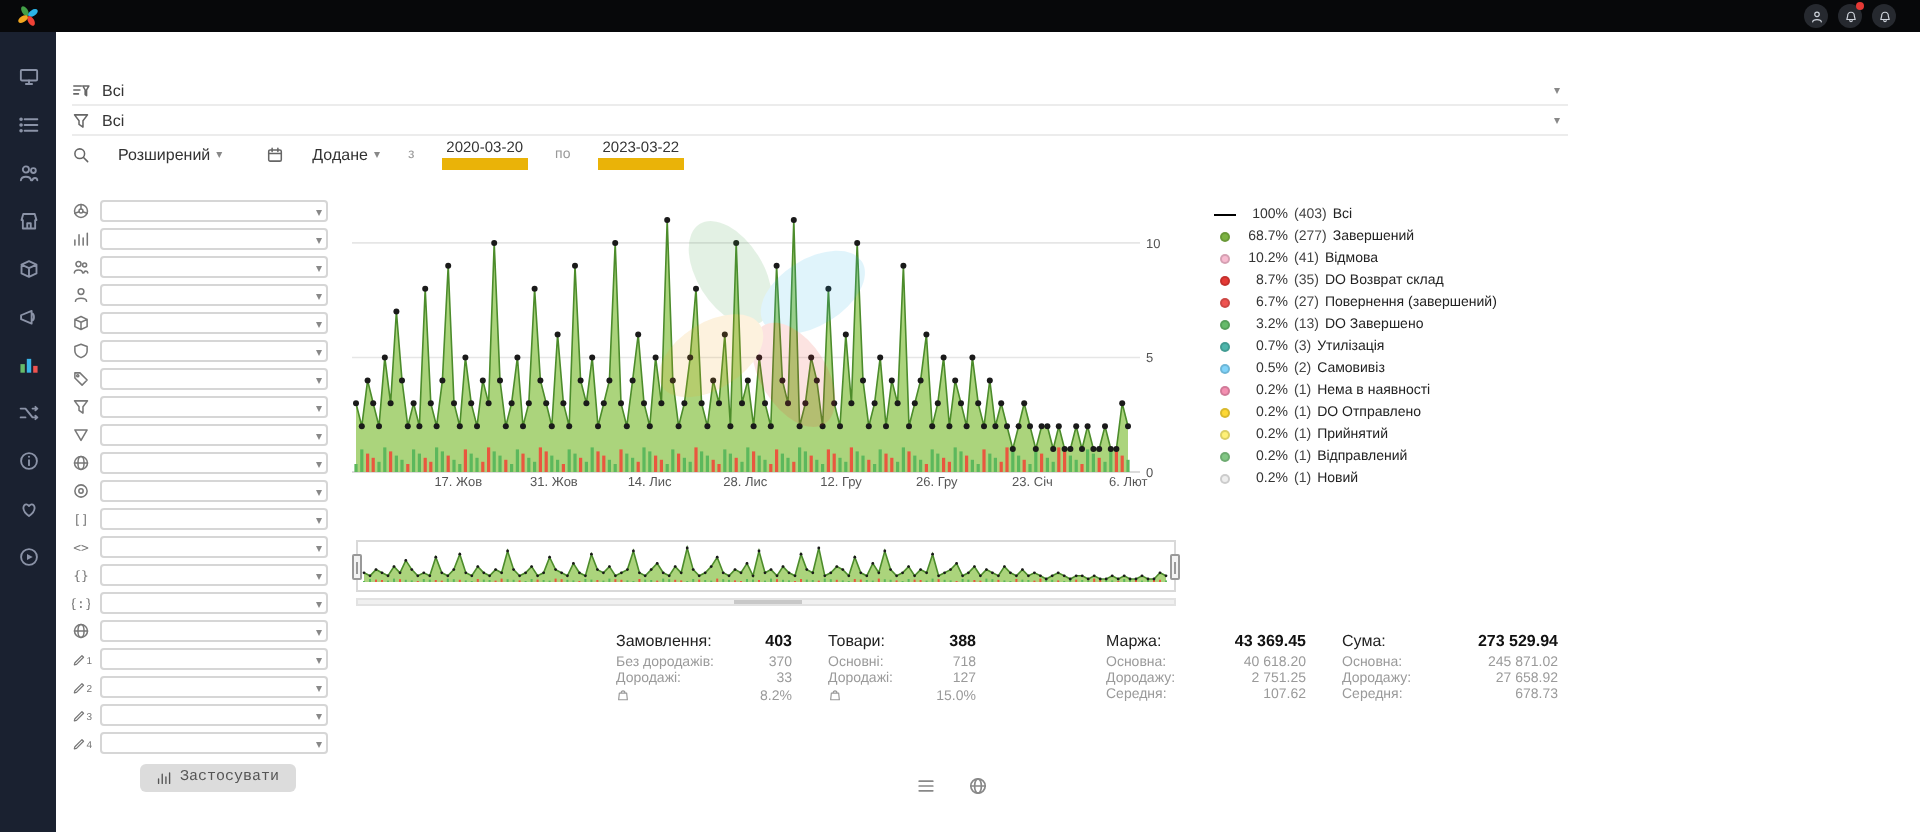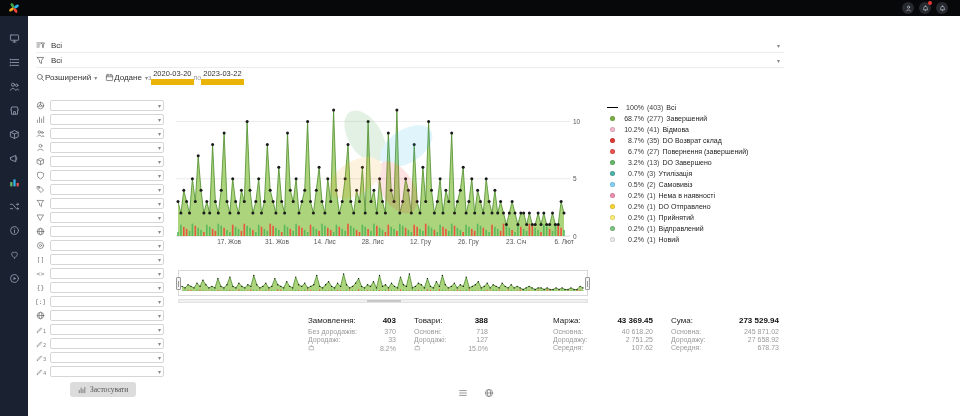--- a/index.html
+++ b/index.html
@@ -8,33 +8,33 @@
 .topbar{position:absolute;left:0;top:0;width:960px;height:16px;background:#07080a;display:flex;align-items:center;z-index:5}
 .logo{margin-left:8px;width:12px;height:12px;display:block}
 .top-icons{margin-left:auto;margin-right:12px;display:flex;gap:5px;align-items:center}
 .tbtn{width:12px;height:12px;border-radius:50%;background:#26292f;display:flex;align-items:center;justify-content:center;position:relative;cursor:pointer}
 .badge{position:absolute;top:-1px;right:-1px;width:4px;height:4px;border-radius:50%;background:#e53935}
 .sidebar{position:absolute;left:0;top:16px;width:28px;height:400px;background:#1a2130;display:flex;flex-direction:column;align-items:center;padding-top:14px;gap:8px}
 .sbtn{width:16px;height:16px;display:flex;align-items:center;justify-content:center;cursor:pointer}
 .content{position:absolute;left:28px;top:16px;width:932px;height:400px;background:#fff}
 .frow{margin-left:8px;width:748px;height:15px;display:flex;align-items:center;gap:6px;border-bottom:1px solid #ececec;font-size:8px;color:#333}
 .frow:first-of-type{margin-top:22px}
-.frow2{margin-left:8px;width:748px;height:18px;display:flex;align-items:center;gap:0;font-size:8px;color:#333}
+.frow2{margin-left:8px;width:748px;height:18px;display:flex;align-items:center;gap:14px;font-size:8px;color:#333}
 .chev{color:#888;font-size:6px}
 .frow .chev{margin-left:auto;margin-right:4px}
 .mode{display:flex;align-items:center;gap:3px;cursor:pointer}
 .dlbl{color:#999;font-size:7px}
 .dinput{border-bottom:6px solid #eab308;padding:0 2px 1px;font-size:7.5px;color:#333;cursor:text}
 .fpanel{position:absolute;left:8px;top:84px;width:128px;display:flex;flex-direction:column;gap:3px}
 .fprow{display:flex;align-items:center;gap:4px;height:11px}
 .fsel{flex:1;height:11px;border:1px solid #d6d6d6;border-radius:2px;position:relative;background:#fff;cursor:pointer}
 .fsel .chev{position:absolute;right:2px;top:1px}
 .pic{width:10px;position:relative;display:flex;align-items:flex-end}
 .pic sub{font-size:5px;color:#777;margin-left:0px}
-.apply{position:absolute;left:42px;top:366px;display:flex;align-items:center;gap:4px;background:#dcdcdc;border:none;border-radius:3px;padding:3px 8px;font-size:7.5px;color:#555;font-family:Liberation Serif, serif;cursor:pointer}
+.apply{position:absolute;left:42px;top:366px;display:flex;align-items:center;gap:4px;background:#dcdcdc;border:none;border-radius:3px;padding:3px 8px;font-size:7.5px;color:#555;font-family:Liberation Mono, monospace;cursor:pointer}
 .plotwrap{position:absolute;left:146px;top:80px;width:424px;height:158px}
 .watermark{position:absolute;left:145px;top:4px;width:124px;height:124px;opacity:.14;pointer-events:none}
 .xlabels{position:absolute;left:0;top:142px;width:424px;height:10px;font-size:6.5px;color:#555}
 .xlabels span{position:absolute;transform:translateX(-50%);white-space:nowrap}
 .legend{position:absolute;left:578px;top:86px;width:182px;font-size:7px;color:#222}
 .legend-item{display:flex;align-items:center;gap:3px;height:11px;cursor:pointer}
 .sw{width:12px;display:flex;justify-content:center;align-items:center}
 .dot{width:5px;height:5px;border-radius:50%;border:1px solid rgba(0,0,0,.14)}
 .linesw{width:11px;height:0;border-top:1.6px solid #000}
 .pct{min-width:23px;text-align:right;color:#333}

